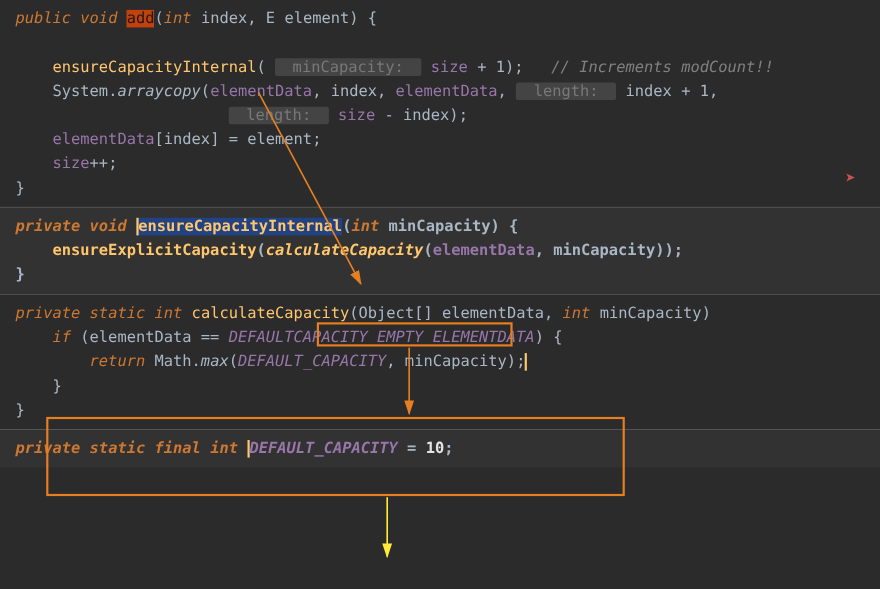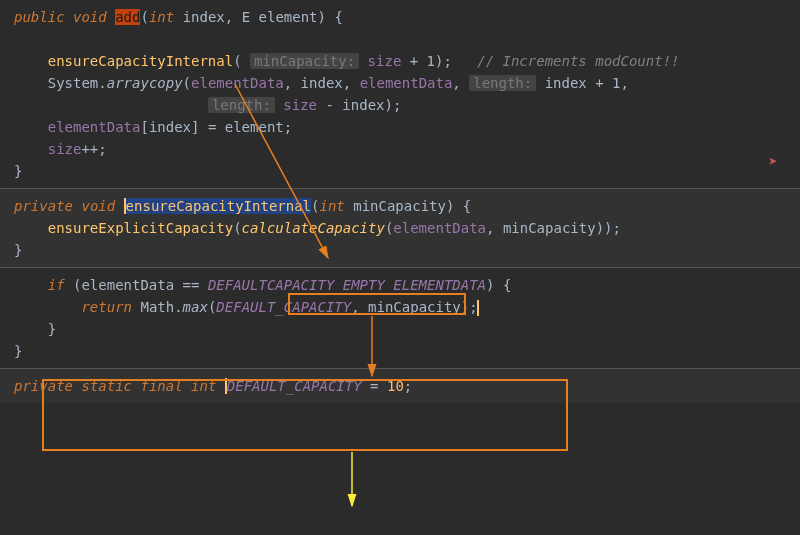--- a/index.html
+++ b/index.html
@@ -18,36 +18,37 @@
     line-height: 22px;
     position: relative;
   }
   .line { white-space: pre; }
   .kw { color: #cc7832; font-style: italic; }
   .type { color: #a9b7c6; }
   .method { color: #ffc66d; }
   .ident { color: #a9b7c6; }
   .param { color: #a9b7c6; }
   .field { color: #9876aa; }
-  .num { color: #fdba74; }
+  .num { color: #e5e5e5; }
   .comment { color: #808080; font-style: italic; }
-  .hint { color: #787878; background: #444444; padding: 0 4px; border-radius: 2px; }
+  .hint { color: #787878; background: #444444; padding: 0 16px; border-radius: 2px; }
   .hl-yellow { background: #c2410c; color: #1a1a1a; }
   .hl-sel { background: #214283; }
   .const { color: #9876aa; font-style: italic; }
   .call-it { color: #ffc66d; font-style: italic; }
   .static-call { color: #a9b7c6; font-style: italic; }
   .classname { color: #a9b7c6; }
   .op { color: #a9b7c6; }
   .sep {
     border-top: 1px solid #555;
     margin: 0;
   }
   .block-dim {
     background: #323232;
+    font-weight: bold;
   }
   .box-orange {
     position: absolute;
     border: 2px solid #e67e22;
     pointer-events: none;
   }
   .box1 { top: 293px; left: 288px; width: 178px; height: 22px; }
   .box2 { top: 379px; left: 42px; width: 526px; height: 72px; }
   .cursor {
     display: inline-block;
@@ -92,20 +93,21 @@
 
 <div class="code-area block-dim">
 <div class="line"><span class="kw">private</span> <span class="kw">void</span> <span class="method hl-sel hl-yellow-caret">ensureCapacityInternal</span>(<span class="kw">int</span> <span class="param">minCapacity</span>) {</div>
 <div class="line">    <span class="method">ensureExplicitCapacity</span>(<span class="call-it">calculateCapacity</span>(<span class="field">elementData</span>, <span class="ident">minCapacity</span>));</div>
 <div class="line">}</div>
 </div>
 
 <div class="sep"></div>
 
 <div class="code-area">
+<div class="line"><span class="kw">private</span> <span class="kw">static</span> <span class="kw">int</span> <span class="method">calculateCapacity</span>(<span class="classname">Object</span><span>[]</span> <span class="param">elementData</span>, <span class="kw">int</span> <span class="param">minCapacity</span>) </div>
 <div class="line">    <span class="kw">if</span> (<span class="ident">elementData</span> <span class="op">==</span> <span class="const">DEFAULTCAPACITY_EMPTY_ELEMENTDATA</span>) {</div>
 <div class="line">        <span class="kw">return</span> <span class="classname">Math</span>.<span class="static-call">max</span>(<span class="const">DEFAULT_CAPACITY</span>, <span class="ident">minCapacity</span>);<span class="cursor"></span></div>
 <div class="line">    }</div>
 <div class="line">}</div>
 </div>
 
 <div class="sep"></div>
 
 <div class="code-area block-dim">
 <div class="line"><span class="kw">private</span> <span class="kw">static</span> <span class="kw">final</span> <span class="kw">int</span> <span class="const hl-yellow-caret">DEFAULT_CAPACITY</span> <span class="op">=</span> <span class="num">10</span>;</div>

